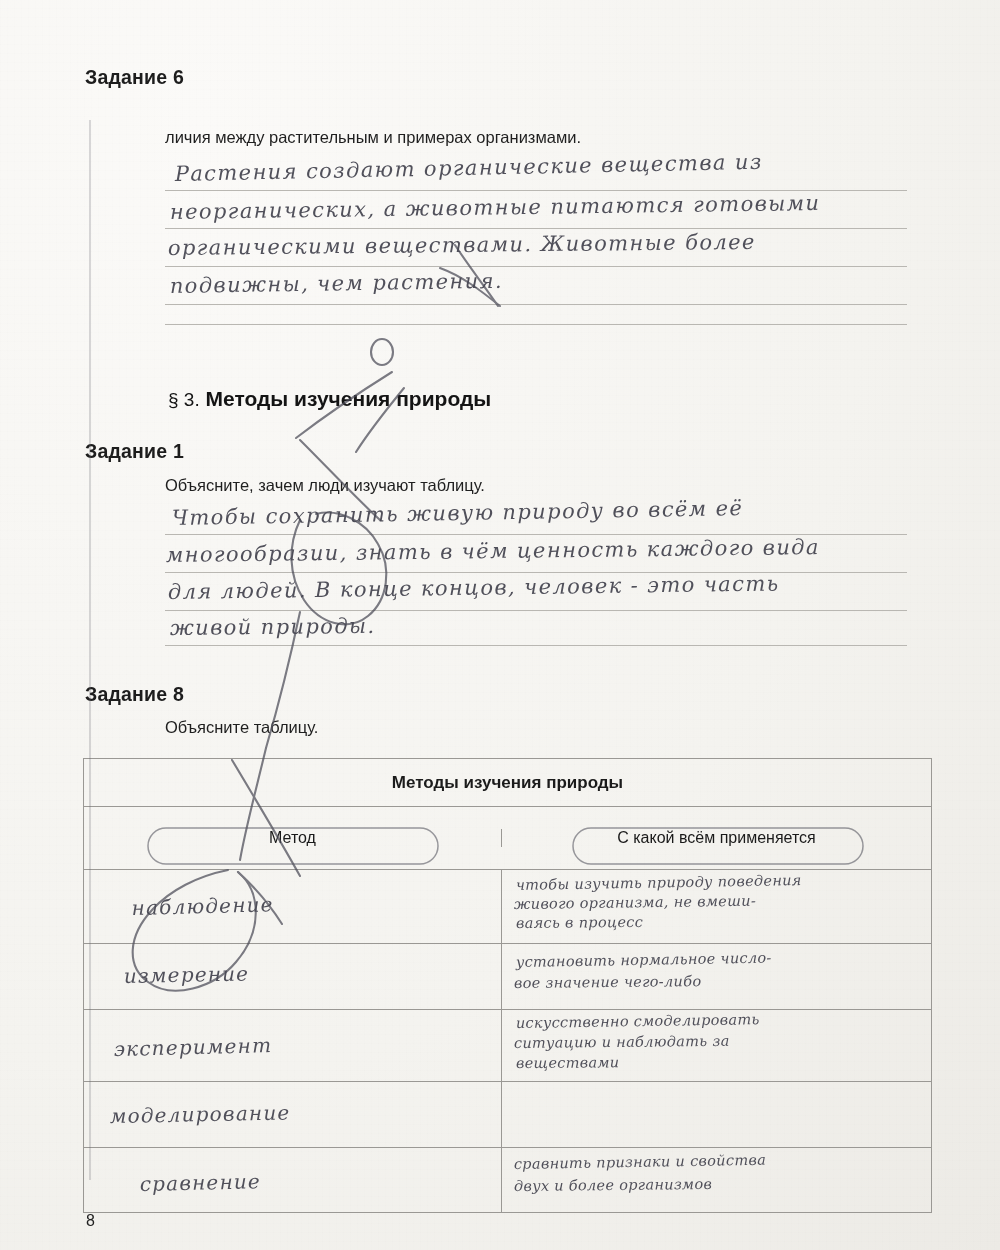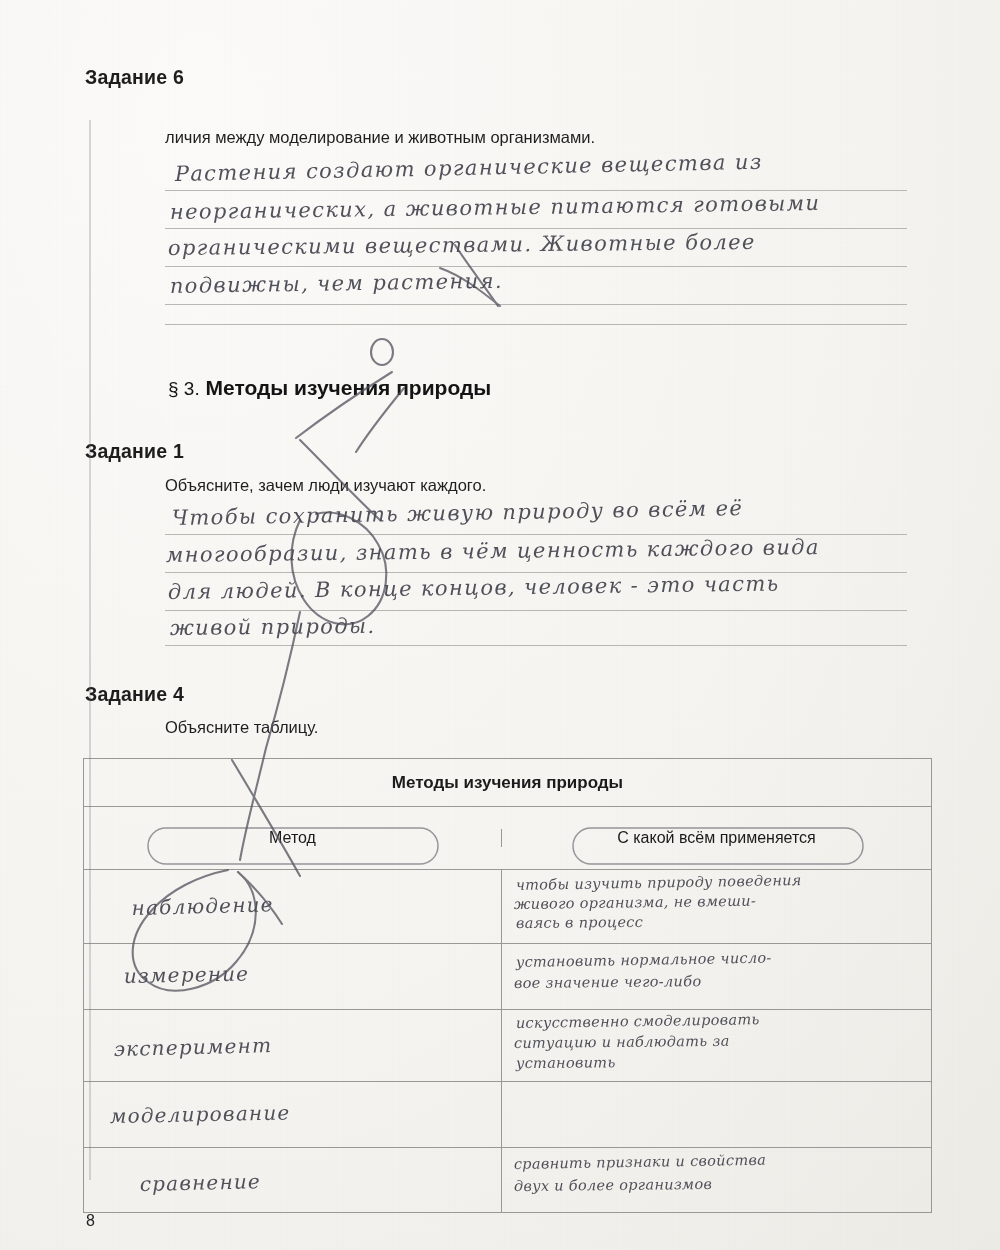--- a/index.html
+++ b/index.html
@@ -90,52 +90,52 @@
 </head>
 <body>
 
 <div class="page">
   <div class="paper-noise"></div>
 
   <div class="content">
 
     <div class="h-task" style="left:85px;top:66px;">Задание 6</div>
 
-    <div class="p-text" style="left:165px;top:126px;width:790px;">личия между моделирование и животным организмами.</div>
+    <div class="p-text" style="left:165px;top:126px;width:790px;">личия между растительным и примерах организмами.</div>
 
     <div class="rule" style="left:165px;top:190px;width:742px;"></div>
     <div class="rule" style="left:165px;top:228px;width:742px;"></div>
     <div class="rule" style="left:165px;top:266px;width:742px;"></div>
     <div class="rule" style="left:165px;top:304px;width:742px;"></div>
     <div class="rule" style="left:165px;top:324px;width:742px;"></div>
 
     <div class="hw s1" style="left:175px;top:162px;transform:rotate(-1.2deg);">Растения создают органические вещества из</div>
     <div class="hw s1" style="left:170px;top:200px;transform:rotate(-0.8deg);">неорганических, а животные питаются готовыми</div>
     <div class="hw s1" style="left:168px;top:236px;transform:rotate(-0.6deg);">органическими веществами. Животные более</div>
     <div class="hw s1" style="left:170px;top:274px;transform:rotate(-0.9deg);">подвижны, чем растения.</div>
 
-    <div class="section-title" style="left:168px;top:376px;text-align:right;">
+    <div class="section-title" style="left:168px;top:387px;text-align:right;">
       <span class="para">§ 3.</span>
       <span class="bold">Методы изучения природы</span>
     </div>
 
     <div class="h-task" style="left:85px;top:440px;">Задание 1</div>
-    <div class="p-text" style="left:165px;top:474px;">Объясните, зачем люди изучают каждого.</div>
+    <div class="p-text" style="left:165px;top:474px;">Объясните, зачем люди изучают таблицу.</div>
 
     <div class="rule" style="left:165px;top:534px;width:742px;"></div>
     <div class="rule" style="left:165px;top:572px;width:742px;"></div>
     <div class="rule" style="left:165px;top:610px;width:742px;"></div>
     <div class="rule" style="left:165px;top:645px;width:742px;"></div>
 
     <div class="hw s1" style="left:172px;top:506px;transform:rotate(-1deg);">Чтобы сохранить живую природу во всём её</div>
     <div class="hw s1" style="left:166px;top:543px;transform:rotate(-0.7deg);">многообразии, знать в чём ценность каждого вида</div>
     <div class="hw s1" style="left:168px;top:580px;transform:rotate(-0.8deg);">для людей. В конце концов, человек - это часть</div>
     <div class="hw s1" style="left:170px;top:616px;transform:rotate(-0.6deg);">живой природы.</div>
 
-    <div class="h-task" style="left:85px;top:683px;">Задание 4</div>
+    <div class="h-task" style="left:85px;top:683px;">Задание 8</div>
     <div class="p-text" style="left:165px;top:716px;">Объясните таблицу.</div>
 
     <div class="tbl" style="left:83px;top:758px;width:849px;">
 
       <div class="tbl-head">
         <span>Методы изучения природы</span>
       </div>
 
       <div class="tbl-sub">
         <div class="c c-left">
@@ -167,21 +167,21 @@
         </div>
       </div>
 
       <div class="body-row" style="height:72px;">
         <div class="c-left">
           <div class="hw s2" style="left:30px;top:27px;transform:rotate(-1.4deg);">эксперимент</div>
         </div>
         <div class="c-right">
           <div class="hw s4" style="left:14px;top:5px;transform:rotate(-0.9deg);">искусственно смоделировать</div>
           <div class="hw s4" style="left:12px;top:25px;transform:rotate(-0.6deg);">ситуацию и наблюдать за</div>
-          <div class="hw s4" style="left:14px;top:45px;transform:rotate(-0.4deg);">установить</div>
+          <div class="hw s4" style="left:14px;top:45px;transform:rotate(-0.4deg);">веществами</div>
         </div>
       </div>
 
       <div class="body-row" style="height:66px;">
         <div class="c-left">
           <div class="hw s2" style="left:26px;top:22px;transform:rotate(-1.1deg);">моделирование</div>
         </div>
       </div>
 
       <div class="body-row" style="height:64px;">

